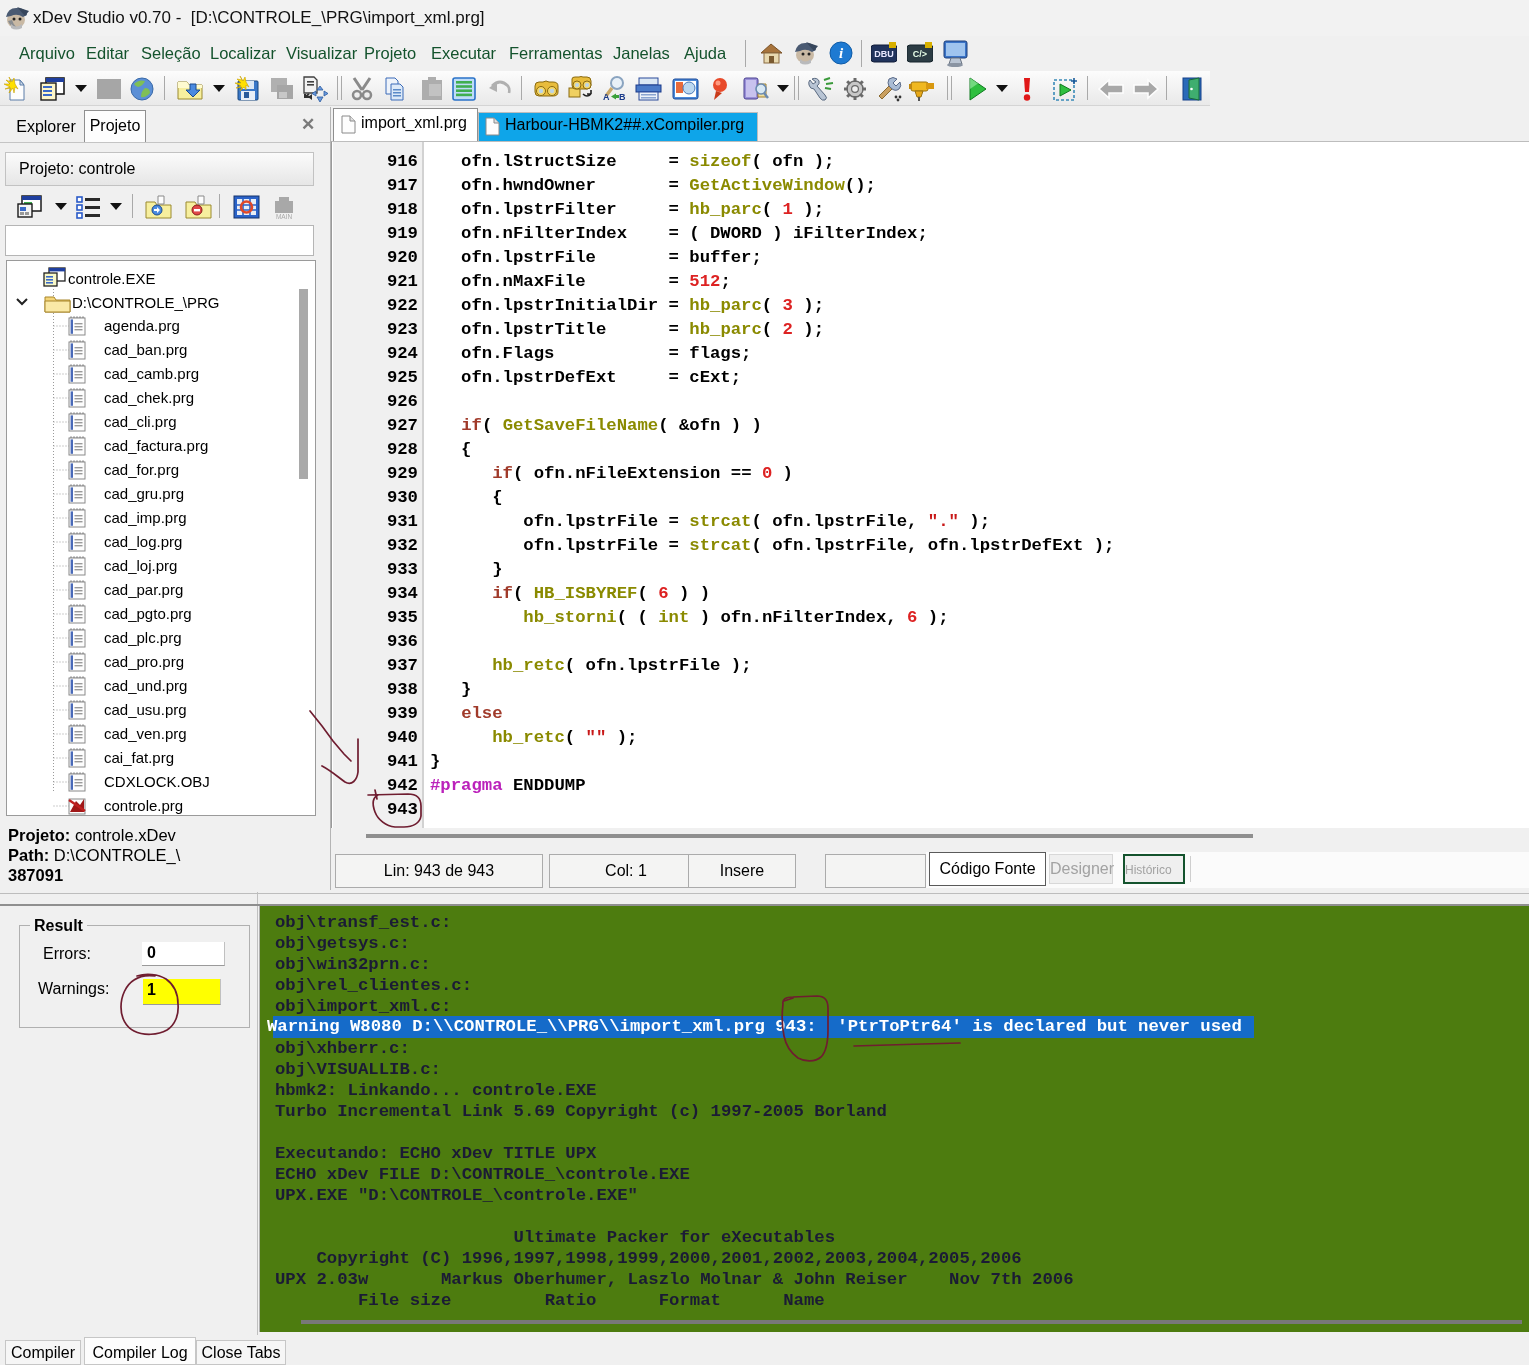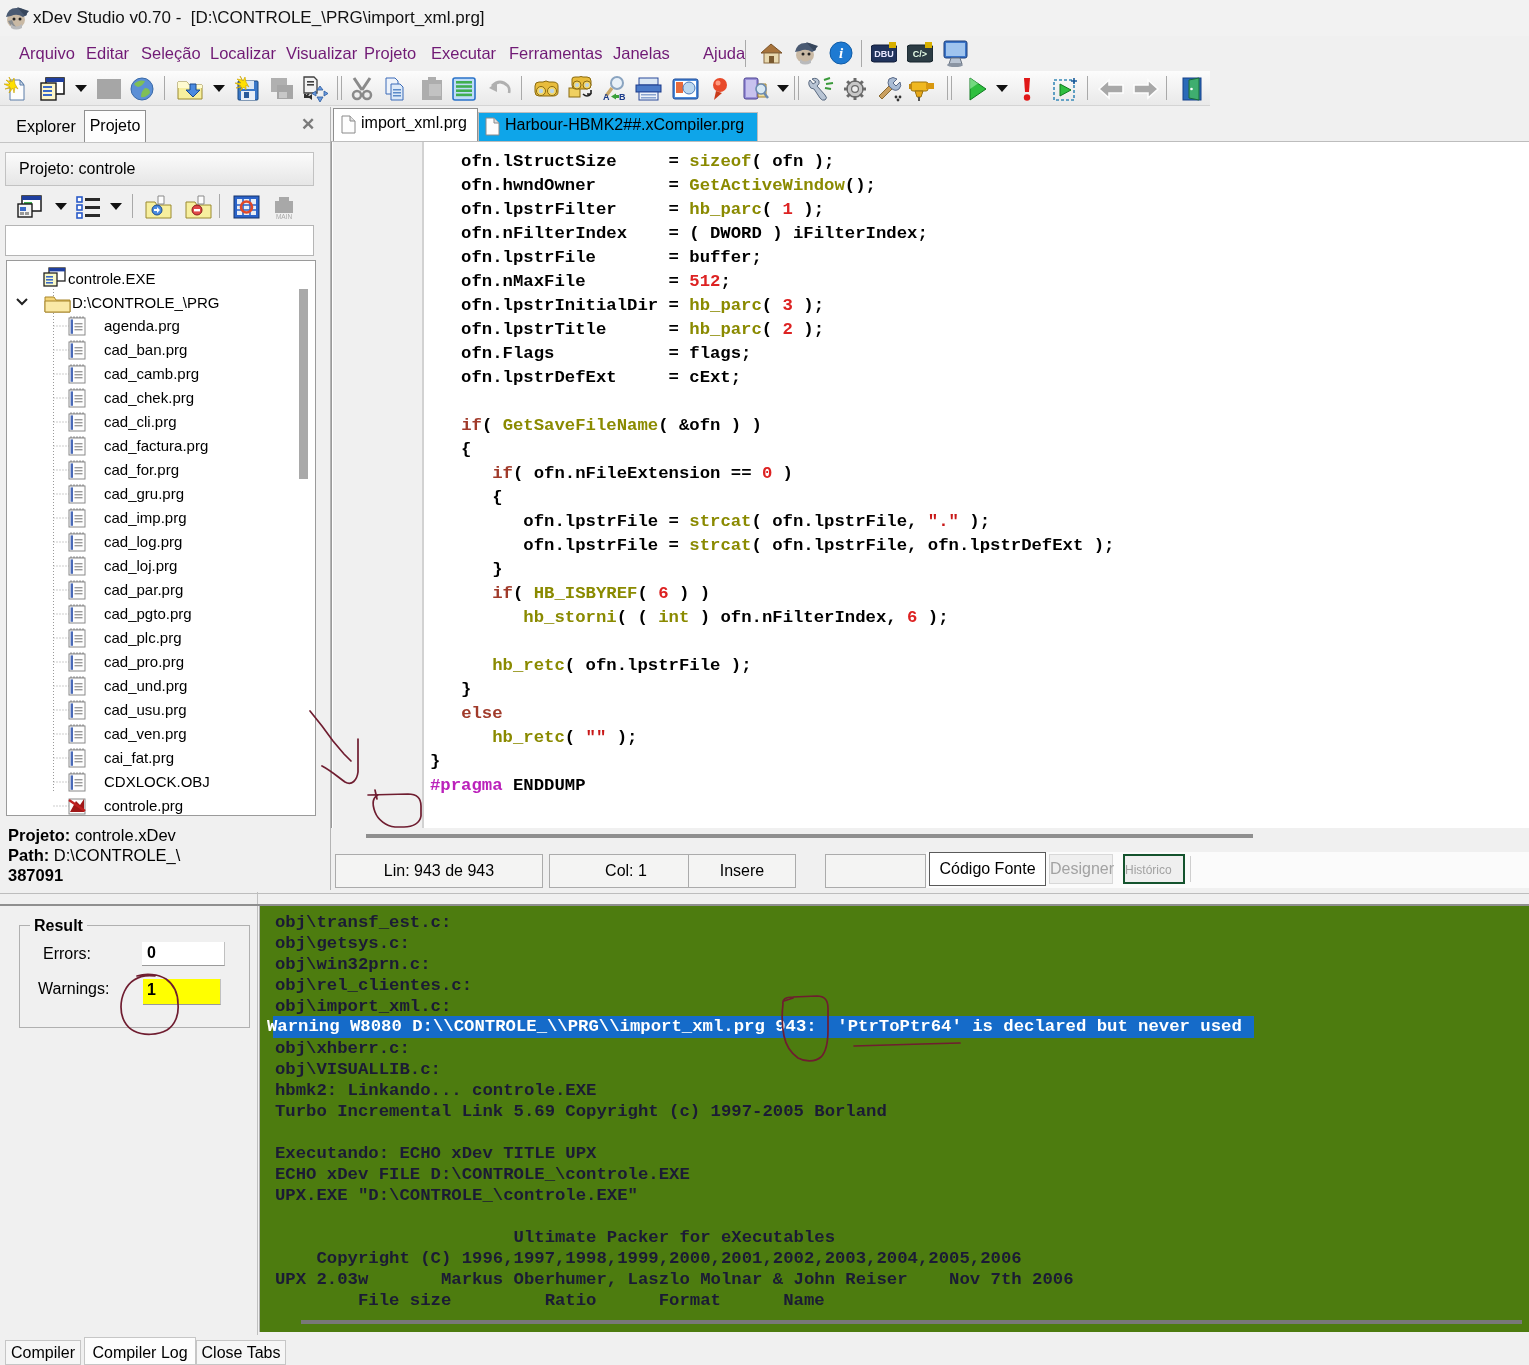--- a/index.html
+++ b/index.html
@@ -6,21 +6,21 @@
 html,body { width:1529px; height:1365px; overflow:hidden; }
 body { position:relative; background:#f0f0f0; font-family:"Liberation Sans", sans-serif; color:#000; }
 .abs { position:absolute; }
 .mono { font-family:"Liberation Mono", monospace; font-weight:bold; }
 pre { font-family:"Liberation Mono", monospace; font-weight:bold; }
 
 #titlebar { left:0; top:0; width:1529px; height:36px; background:#f2f2f2; }
 #titletext { left:33px; top:0; height:36px; line-height:36px; font-size:17px; color:#111; }
 
 #menubar { left:0; top:36px; width:1529px; height:35px; background:#f0f0f0; }
-.menuitem { position:absolute; top:0; height:35px; line-height:35px; font-size:16.5px; color:#701a75; }
+.menuitem { position:absolute; top:0; height:35px; line-height:35px; font-size:16.5px; color:#14532d; }
 
 #toolbar { left:0; top:71px; width:1210px; height:35px; background:linear-gradient(#fcfcfc,#e9e9e9); border-bottom:1px solid #d4d4d4; }
 .tsep { position:absolute; top:5px; width:1px; height:24px; background:#a9a9a9; }
 .tico { position:absolute; top:5px; }
 .tdrop { position:absolute; top:14px; width:0; height:0; border-left:6px solid transparent; border-right:6px solid transparent; border-top:7px solid #111; }
 
 #lefttabs { left:0; top:107px; width:330px; height:35px; }
 #tab-explorer { left:10px; top:112px; width:72px; height:30px; line-height:30px; font-size:16px; text-align:center; }
 #tab-projeto { left:84px; top:110px; width:62px; height:33px; line-height:30px; font-size:16px; text-align:center; background:#fdfdfd; border:1px solid #8f8f8f; border-bottom:none; }
 #panelclose { left:301px; top:114px; font-size:17px; color:#7a7a7a; font-weight:bold; }
@@ -78,21 +78,21 @@
 <div class="abs" id="menubar">
   <span class="menuitem" style="left:19px">Arquivo</span>
   <span class="menuitem" style="left:86px">Editar</span>
   <span class="menuitem" style="left:141px">Seleção</span>
   <span class="menuitem" style="left:210px">Localizar</span>
   <span class="menuitem" style="left:286px">Visualizar</span>
   <span class="menuitem" style="left:364px">Projeto</span>
   <span class="menuitem" style="left:431px">Executar</span>
   <span class="menuitem" style="left:509px">Ferramentas</span>
   <span class="menuitem" style="left:613px">Janelas</span>
-  <span class="menuitem" style="left:703px">Ajuda</span>
+  <span class="menuitem" style="left:684px">Ajuda</span>
   <div style="position:absolute;left:745px;top:4px;width:1px;height:27px;background:#a9a9a9"></div>
   <svg style="position:absolute;left:758px;top:4px" width="27" height="27" viewBox="0 0 27 27">
     <path d="M3 13 L13 4 L24 13 Z" fill="#a8743c" stroke="#7a5328"></path>
     <rect x="6" y="13" width="15" height="10" fill="#e8d9b0" stroke="#8a6a40"></rect>
     <rect x="11" y="16" width="5" height="7" fill="#7a5a30"></rect>
   </svg>
   <svg style="position:absolute;left:792px;top:3px" width="28" height="28" viewBox="0 0 28 26">
     <ellipse cx="13" cy="15" rx="9" ry="8" fill="#c9b9a4"></ellipse>
     <path d="M3 12 Q5 2 15 3 Q24 4 24 10 L20 12 Q14 8 8 11 Z" fill="#4a5a72"></path>
     <path d="M14 2 L26 6 L22 11 Z" fill="#37465c"></path>
@@ -500,20 +500,48 @@
 </div>
 <div class="abs" id="edtab2">
   <svg style="position:absolute;left:6px;top:4px" width="15" height="19" viewBox="0 0 15 19">
     <path d="M1 1 L9 1 L14 6 L14 18 L1 18 Z" fill="#fdfdfd" stroke="#8a8a8a"></path>
     <path d="M9 1 L9 6 L14 6" fill="#e0e0e0" stroke="#8a8a8a"></path>
   </svg>
   <span style="position:absolute;left:26px;top:3px;font-size:16px">Harbour-HBMK2##.xCompiler.prg</span>
 </div>
 <div class="abs" id="editor">
   <div id="gutter"></div>
+  <pre id="gutternums">916
+917
+918
+919
+920
+921
+922
+923
+924
+925
+926
+927
+928
+929
+930
+931
+932
+933
+934
+935
+936
+937
+938
+939
+940
+941
+942
+943</pre>
   <pre id="codepre"><span>   ofn.lStructSize     = </span><span class="k">sizeof</span><span>( ofn );</span>
 <span>   ofn.hwndOwner       = </span><span class="k">GetActiveWindow</span><span>();</span>
 <span>   ofn.lpstrFilter     = </span><span class="k">hb_parc</span><span>( </span><span class="n">1</span><span> );</span>
 <span>   ofn.nFilterIndex    = ( DWORD ) iFilterIndex;</span>
 <span>   ofn.lpstrFile       = buffer;</span>
 <span>   ofn.nMaxFile        = </span><span class="n">512</span><span>;</span>
 <span>   ofn.lpstrInitialDir = </span><span class="k">hb_parc</span><span>( </span><span class="n">3</span><span> );</span>
 <span>   ofn.lpstrTitle      = </span><span class="k">hb_parc</span><span>( </span><span class="n">2</span><span> );</span>
 <span>   ofn.Flags           = flags;</span>
 <span>   ofn.lpstrDefExt     = cExt;</span>

